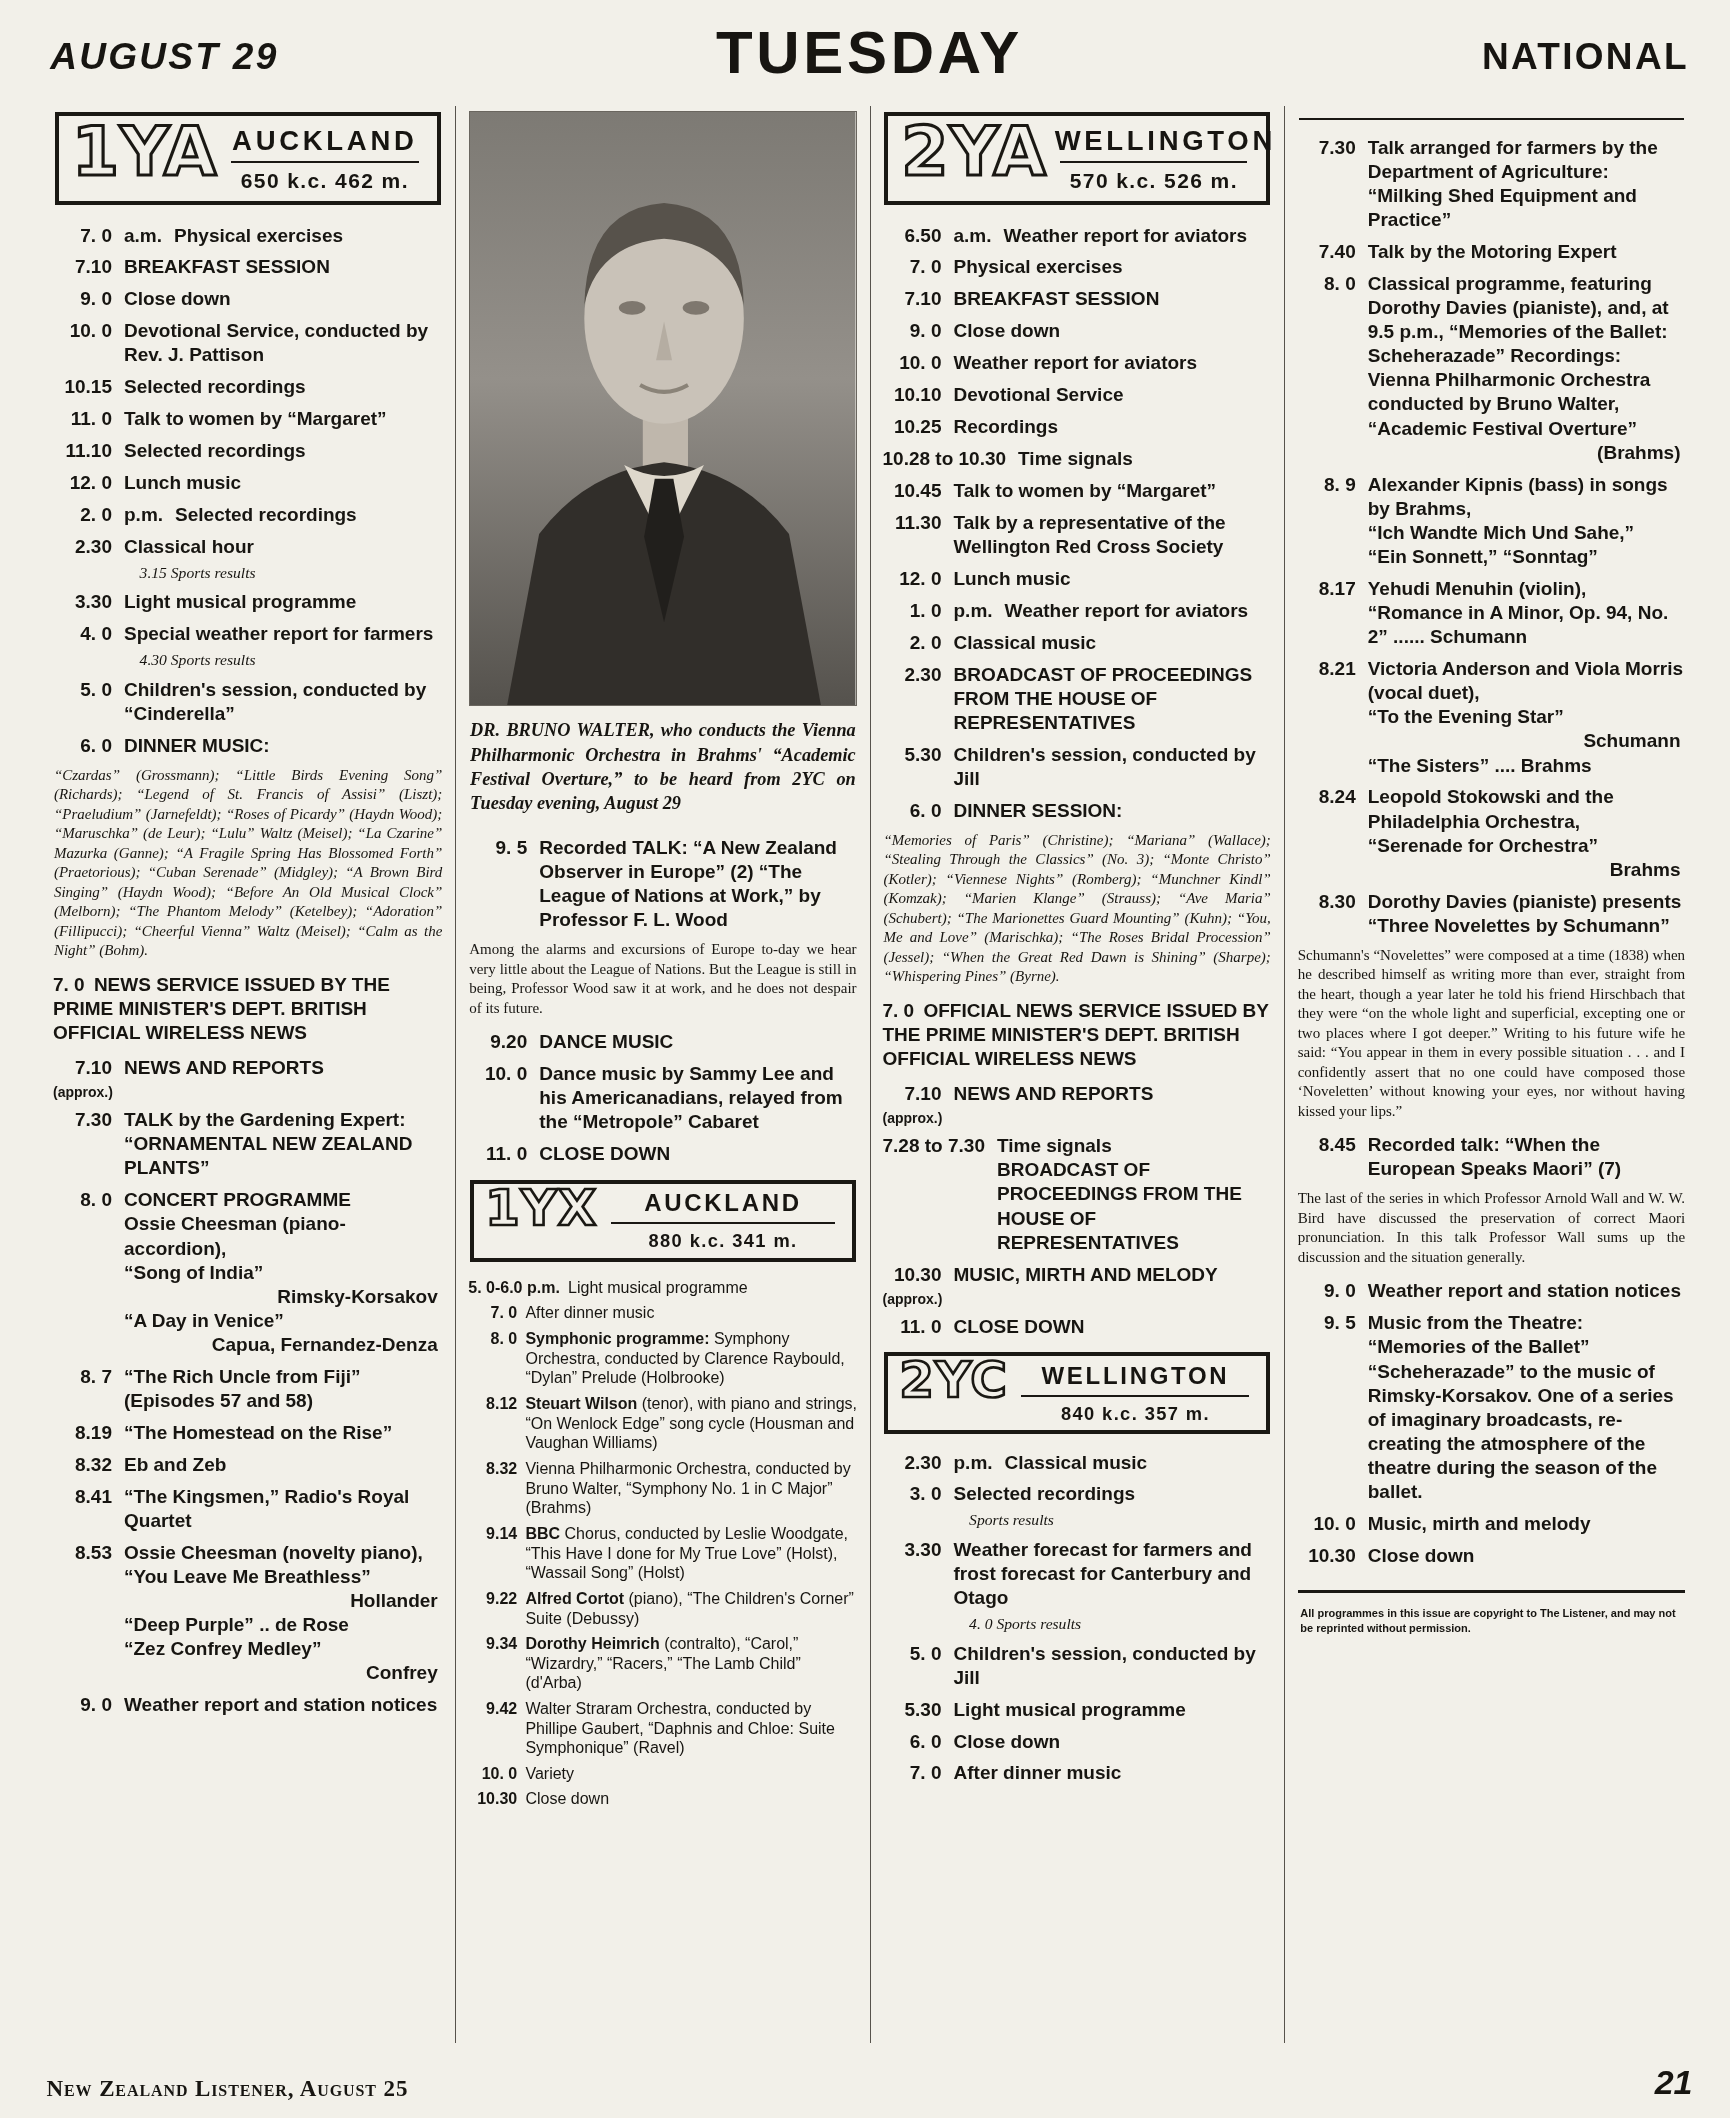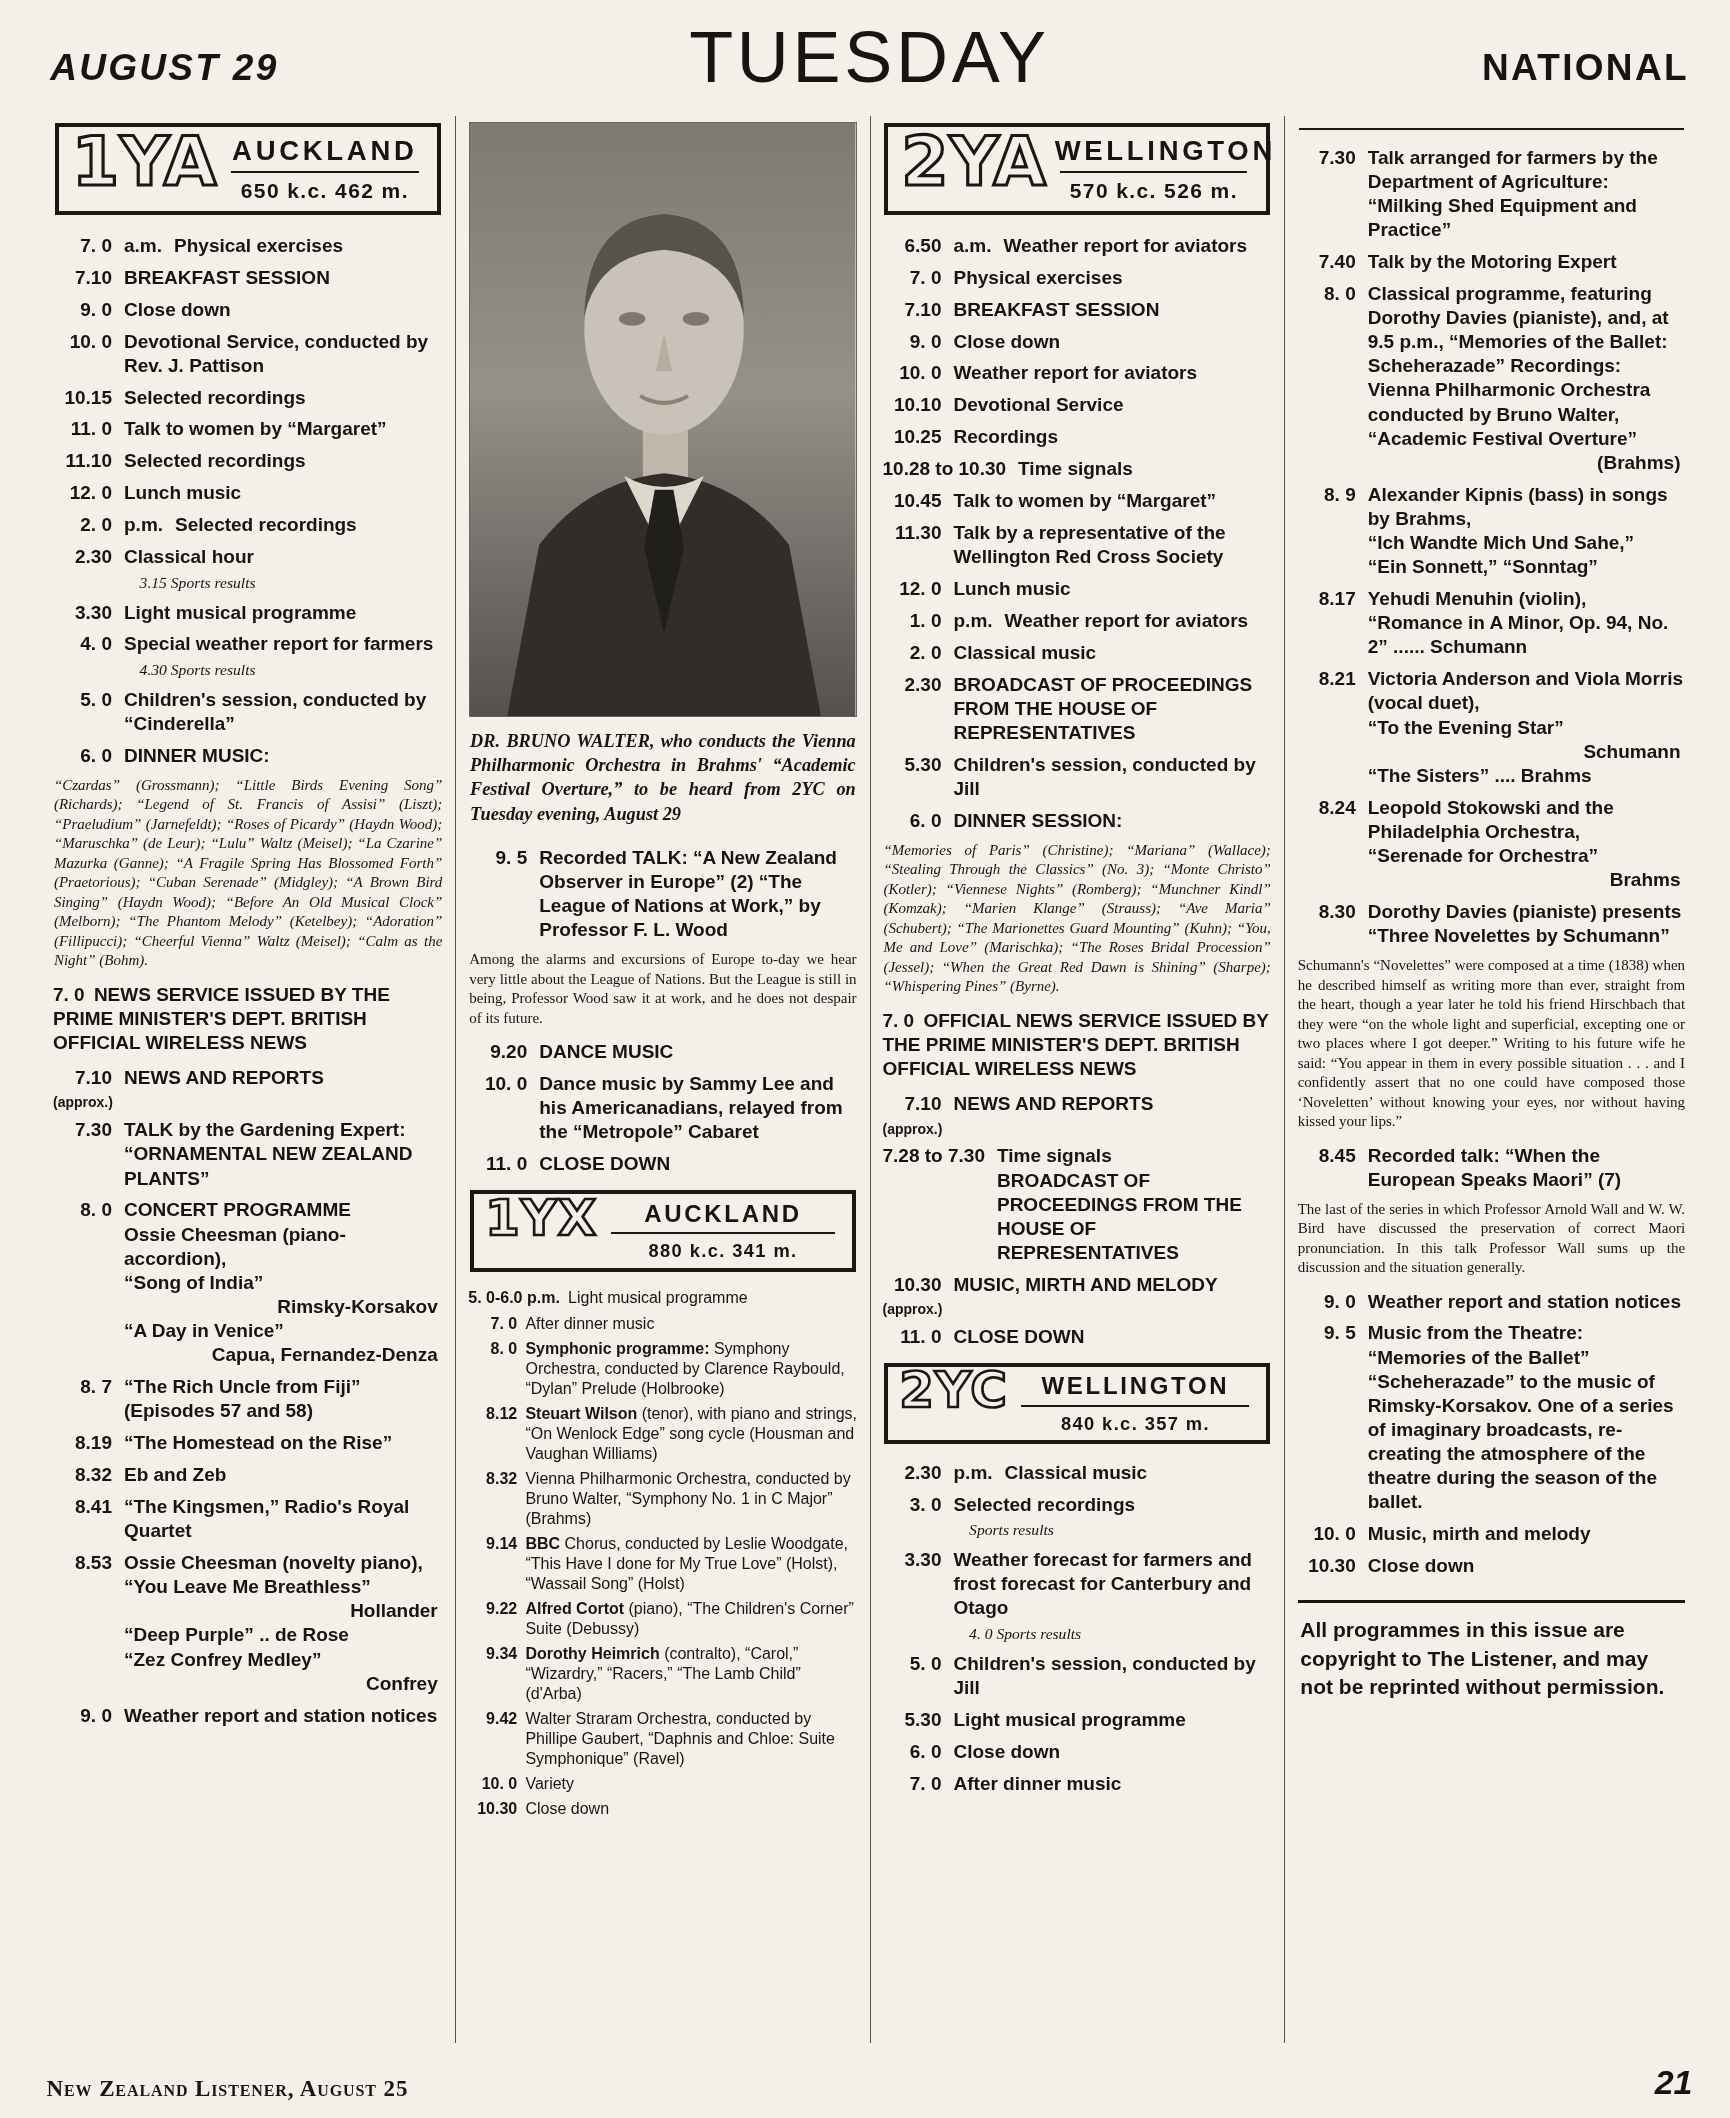--- a/index.html
+++ b/index.html
@@ -2,21 +2,21 @@
 <html style="font-size:7.3px"><head>
 <meta charset="utf-8">
 <style>
   html,body{margin:0;padding:0;}
   body{width:1730px;background:#f2f0e9;color:#171511;font-family:"Liberation Sans","DejaVu Sans",sans-serif;}
   .page{width:1730px;min-height:2119px;box-sizing:border-box;padding:9.2px 32px 13.7px 41px;display:flex;flex-direction:column;border-radius:6px;}
 
   
   .masthead{display:grid;grid-template-columns:1fr auto 1fr;align-items:end;padding:18.3px 9.2px 27.5px;}
   .m-date{font-size:37px;font-weight:bold;font-style:italic;letter-spacing:2.3px;}
-  .m-day{font-size:72px;font-weight:normal;letter-spacing:3.7px;line-height:.85;text-align:center;}
+  .m-day{font-size:60px;font-weight:bold;letter-spacing:3.7px;line-height:.85;text-align:center;}
   .m-edition{font-size:37px;font-weight:bold;text-align:right;letter-spacing:2.3px;}
 
   
   .columns{display:grid;grid-template-columns:repeat(4,1fr);flex:1;}
   .column{padding:0 12px;min-width:0;}
   .column + .column{border-left:1.4px solid #57534c;}
   .hrule{border-top:2.7px solid #1a1813;margin:12px 1.8px 15.6px;}
 
   
   .station{border:4.1px solid #1a1813;display:flex;gap:8px;padding:4.6px 13px 7.3px;margin:6.4px 1.8px 19px;}
@@ -52,21 +52,21 @@
   .item.compact .time{font-size:16px;min-width:49px;margin-right:8.2px;line-height:1.24;}
   .item.compact .desc{font-size:16px;font-weight:normal;line-height:1.24;}
   .item.compact .lead{font-weight:bold;}
 
   
   .photo-wrap{margin:5.5px 0.9px 0;}
   .photo-wrap svg{display:block;width:100%;height:595px;border:0.9px solid #6a665f;box-sizing:border-box;}
   .caption{font-family:"Liberation Serif","DejaVu Serif",serif;font-style:italic;font-weight:bold;font-size:18.3px;line-height:1.33;text-align:justify;margin:12px 1.8px 20px;}
 
   
-  .copyright{border-top:3.2px solid #1a1813;margin:22px 0.9px 0;padding:13px 2.7px 0;font-size:21px;font-weight:bold;line-height:1.35;}
+  .copyright{border-top:3.2px solid #1a1813;margin:22px 0.9px 0;padding:13px 2.7px 0;font-size:11px;font-weight:bold;line-height:1.35;}
   .pagefoot{display:flex;justify-content:space-between;align-items:flex-end;padding:20px 5.5px 3.7px;gap:24px;}
   .foot-left{font-family:"Liberation Serif","DejaVu Serif",serif;font-weight:bold;font-size:23px;font-variant:small-caps;letter-spacing:0.9px;}
   .foot-page{font-size:34px;font-weight:bold;font-style:italic;}
 </style>
 </head>
 <body>
 
 <div class="page">
   <header class="masthead">
     <div class="m-date">AUGUST 29</div>

